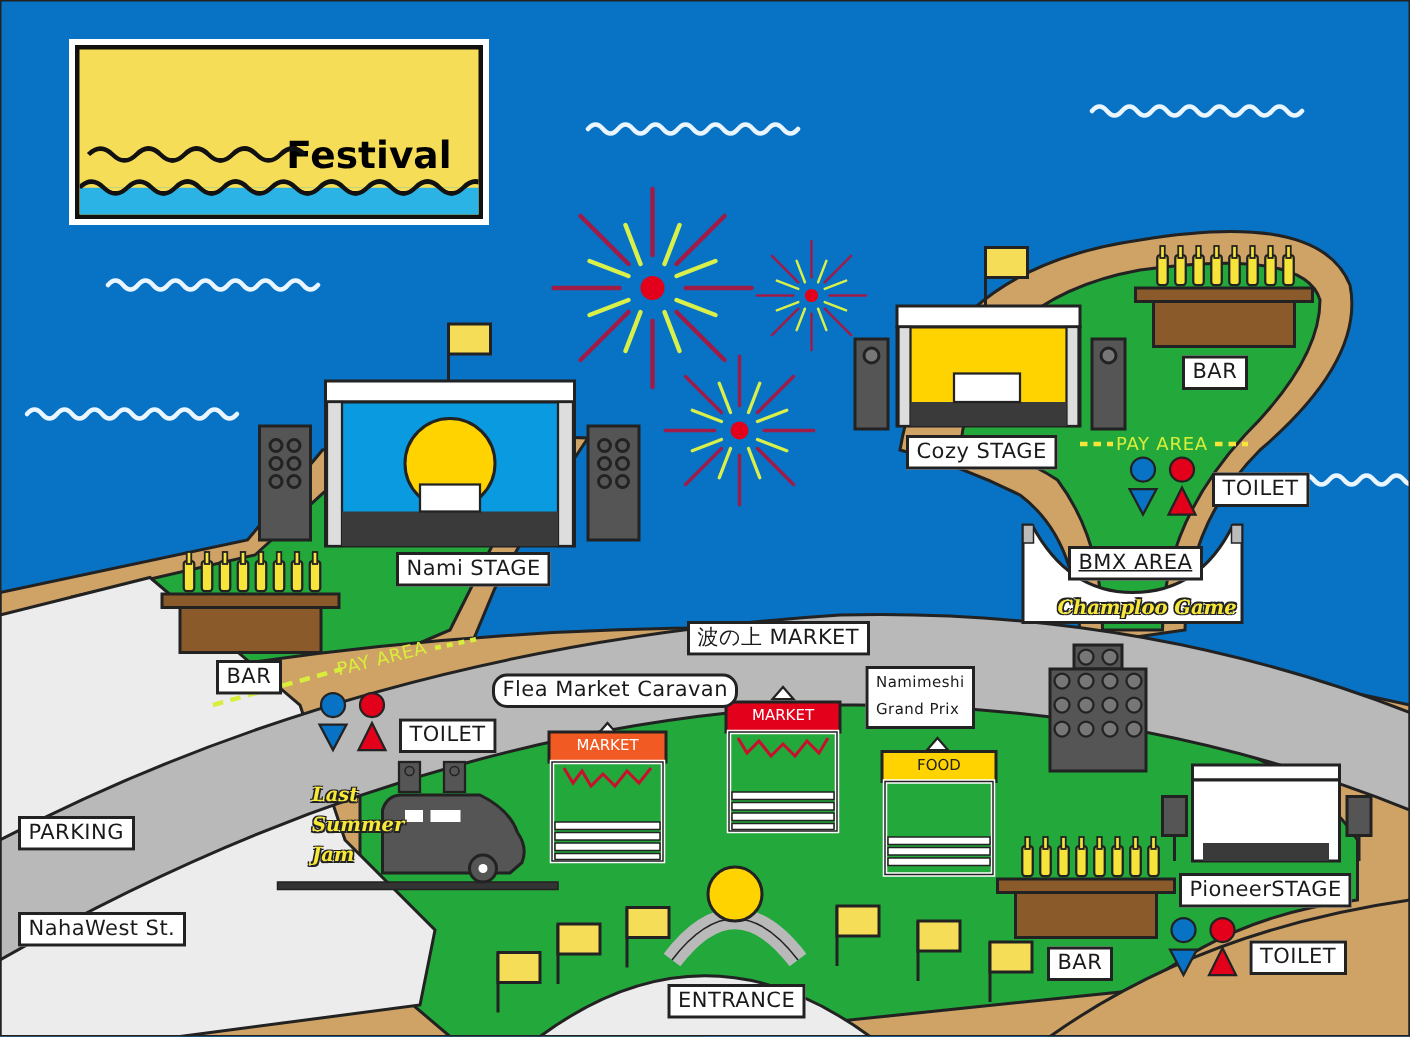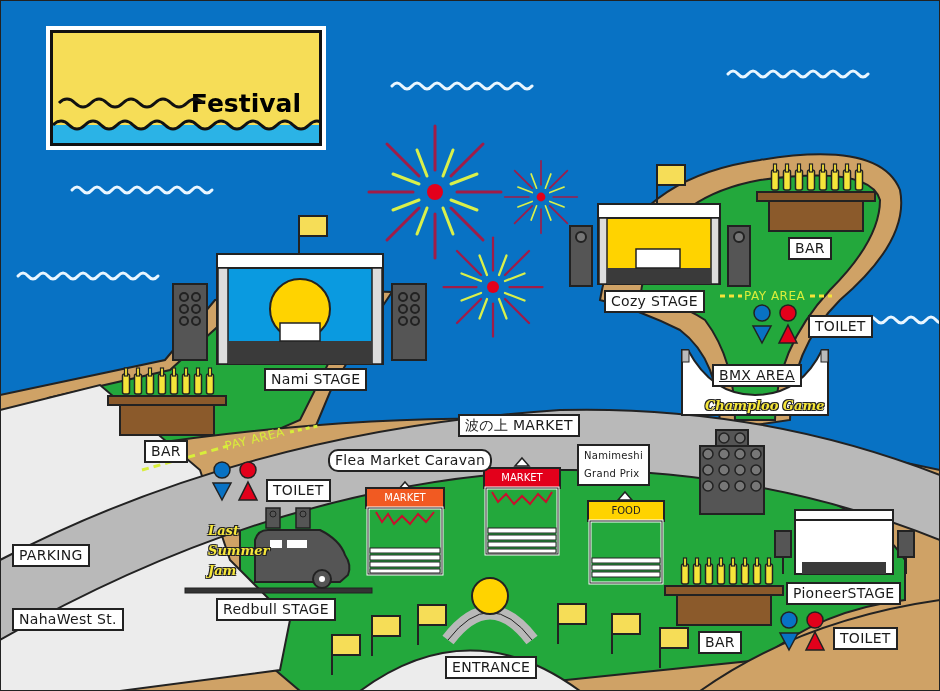--- a/index.html
+++ b/index.html
@@ -286,21 +286,20 @@
     <svg width="272" height="116" style="position:absolute;left:0;top:0">
       <path d="M6 70 q8 -8 16 0 t16 0 t16 0 t16 0 t16 0 t16 0 t16 0 t16 0 t16 0" fill="none" stroke="#111" stroke-width="3"></path>
       <rect x="0" y="92" width="272" height="30" fill="#2bb3e6"></rect>
       <path d="M0 92 q8 -8 16 0 t16 0 t16 0 t16 0 t16 0 t16 0 t16 0 t16 0 t16 0 t16 0 t16 0 t16 0 t16 0 t16 0 t16 0 t16 0 t16 0" fill="#f6dd57" stroke="#111" stroke-width="3"></path>
     </svg>
   </div>
 </div>
 
 <div class="lbl" style="left:226px;top:368px;margin-left:38px;">Nami STAGE</div>
 <div class="lbl" style="left:604px;top:290px;">Cozy STAGE</div>
-<div class="lbl" style="left:216px;top:598px;">Redbull STAGE</div>
 <div class="lbl" style="left:786px;top:582px;">PioneerSTAGE</div>
 
 <div class="lbl" style="left:144px;top:440px;">BAR</div>
 <div class="lbl" style="left:788px;top:237px;">BAR</div>
 <div class="lbl" style="left:698px;top:631px;">BAR</div>
 
 <div class="lbl" style="left:266px;top:479px;">TOILET</div>
 <div class="lbl" style="left:808px;top:315px;">TOILET</div>
 <div class="lbl" style="left:833px;top:627px;">TOILET</div>
 

